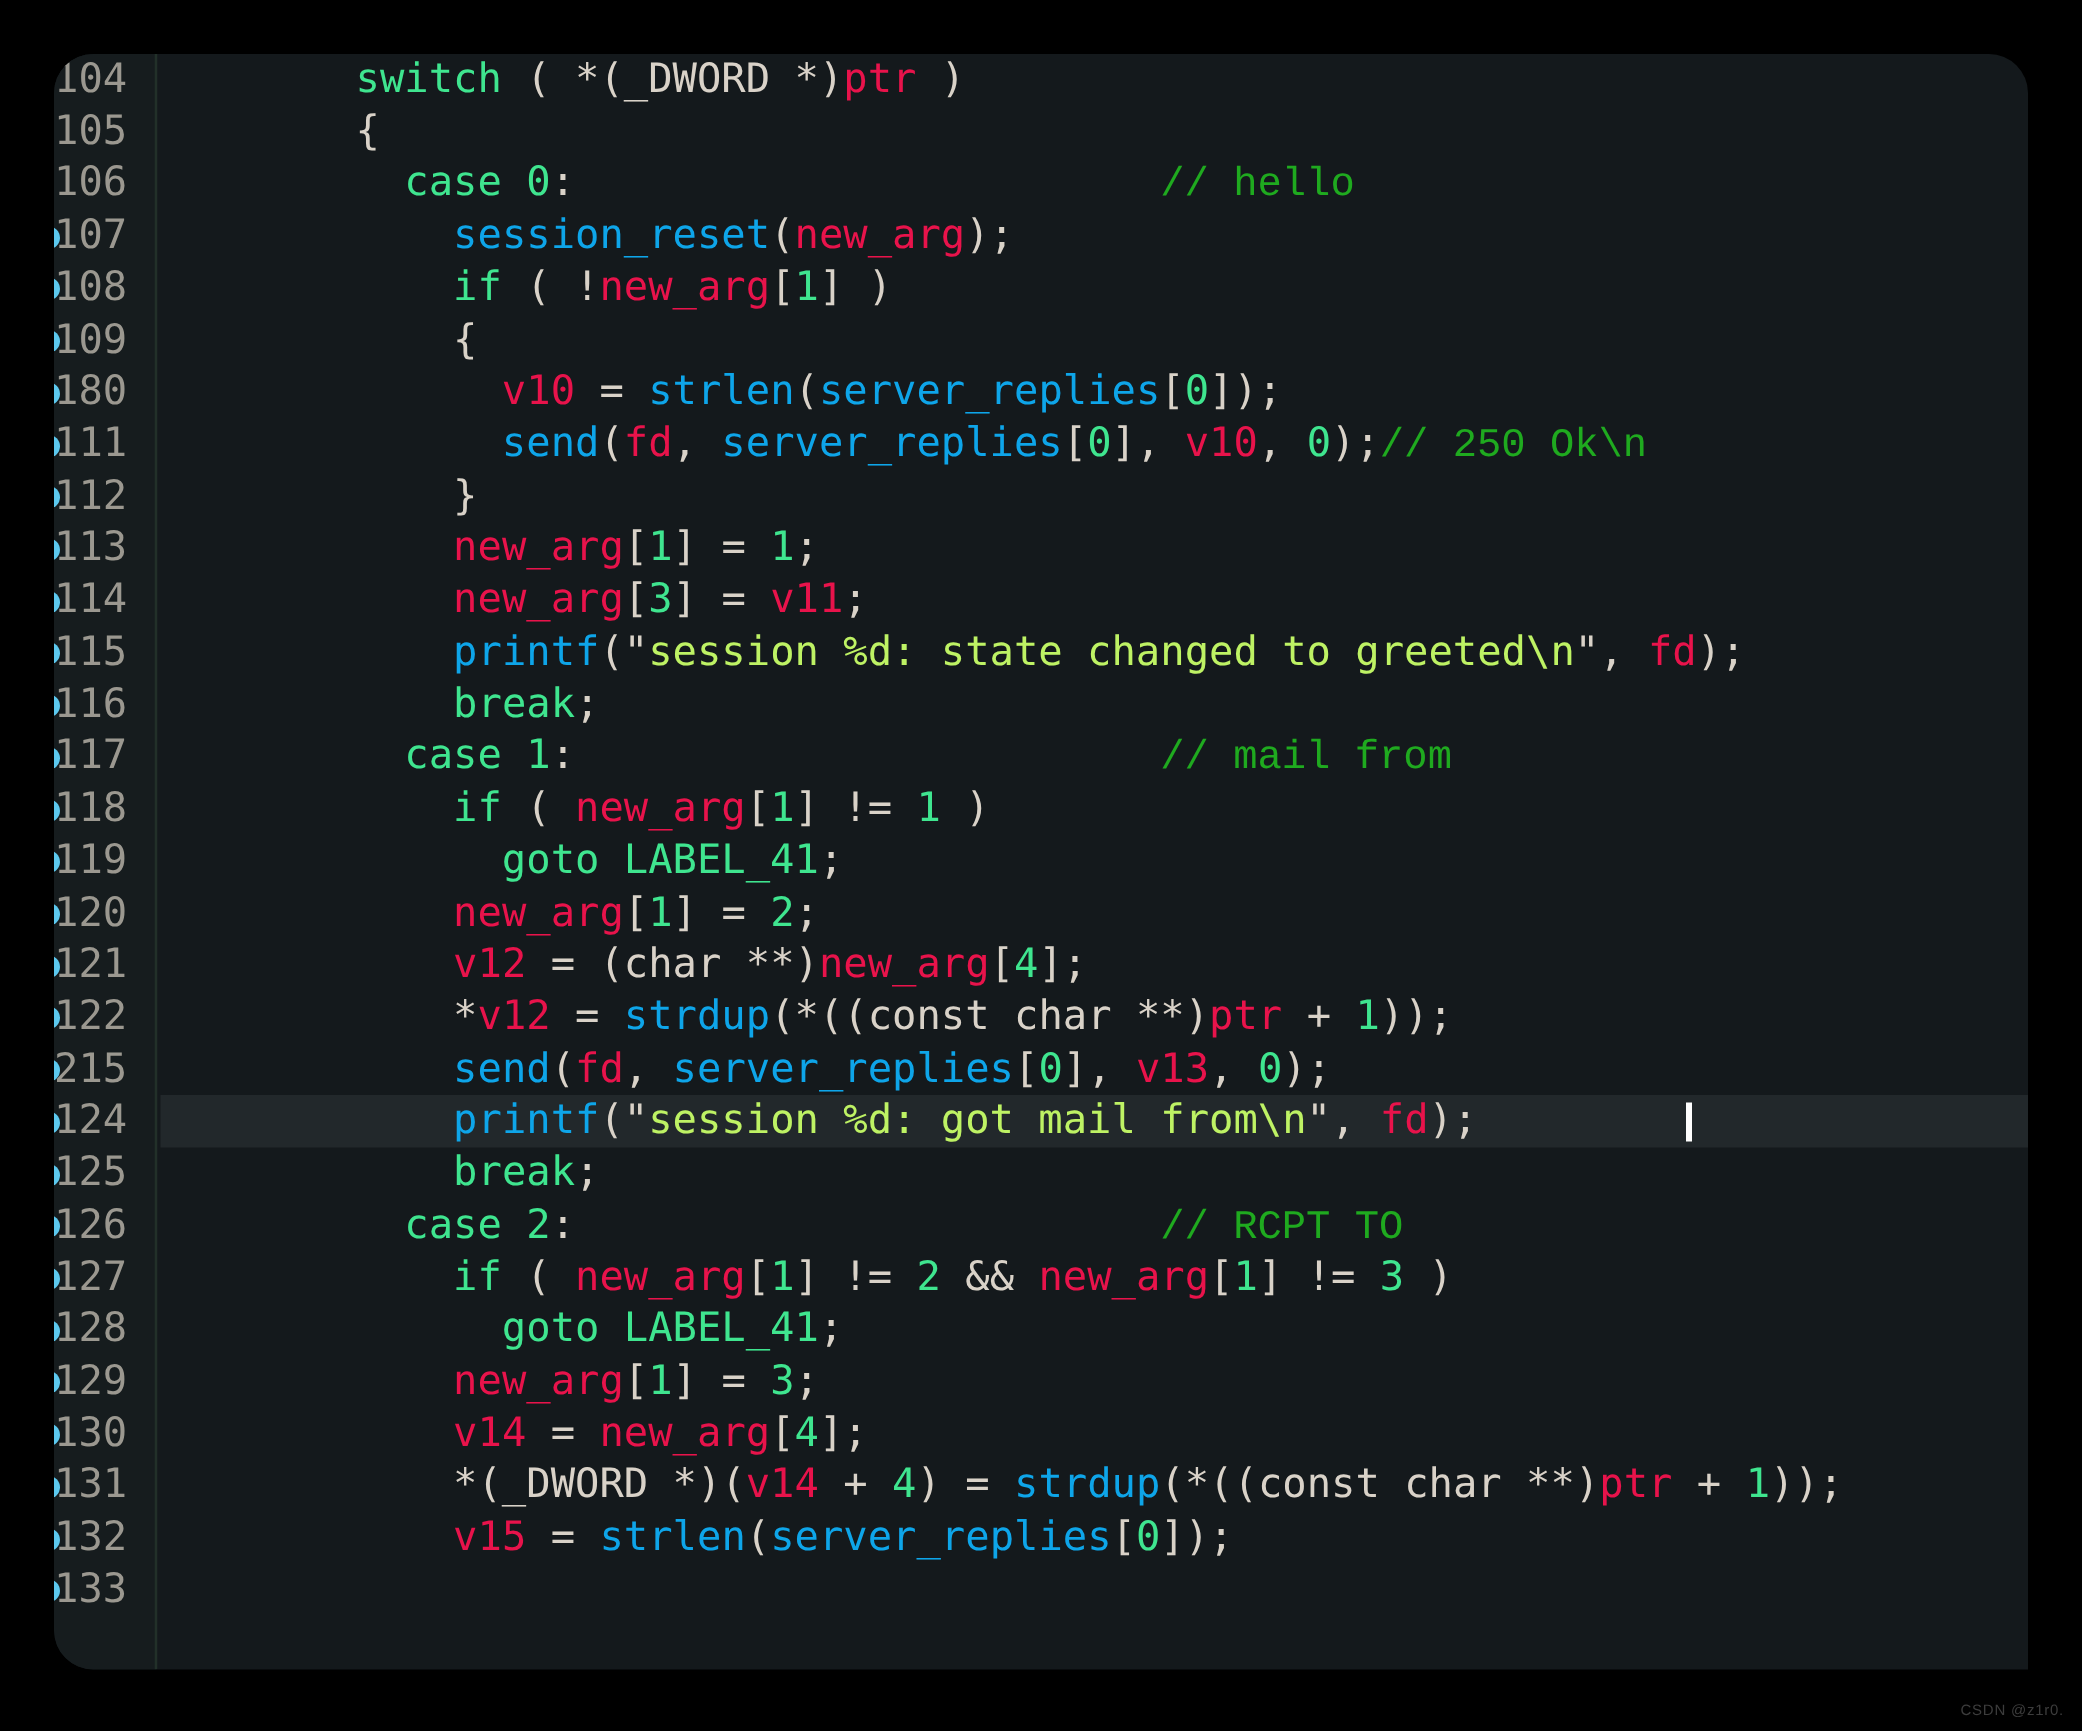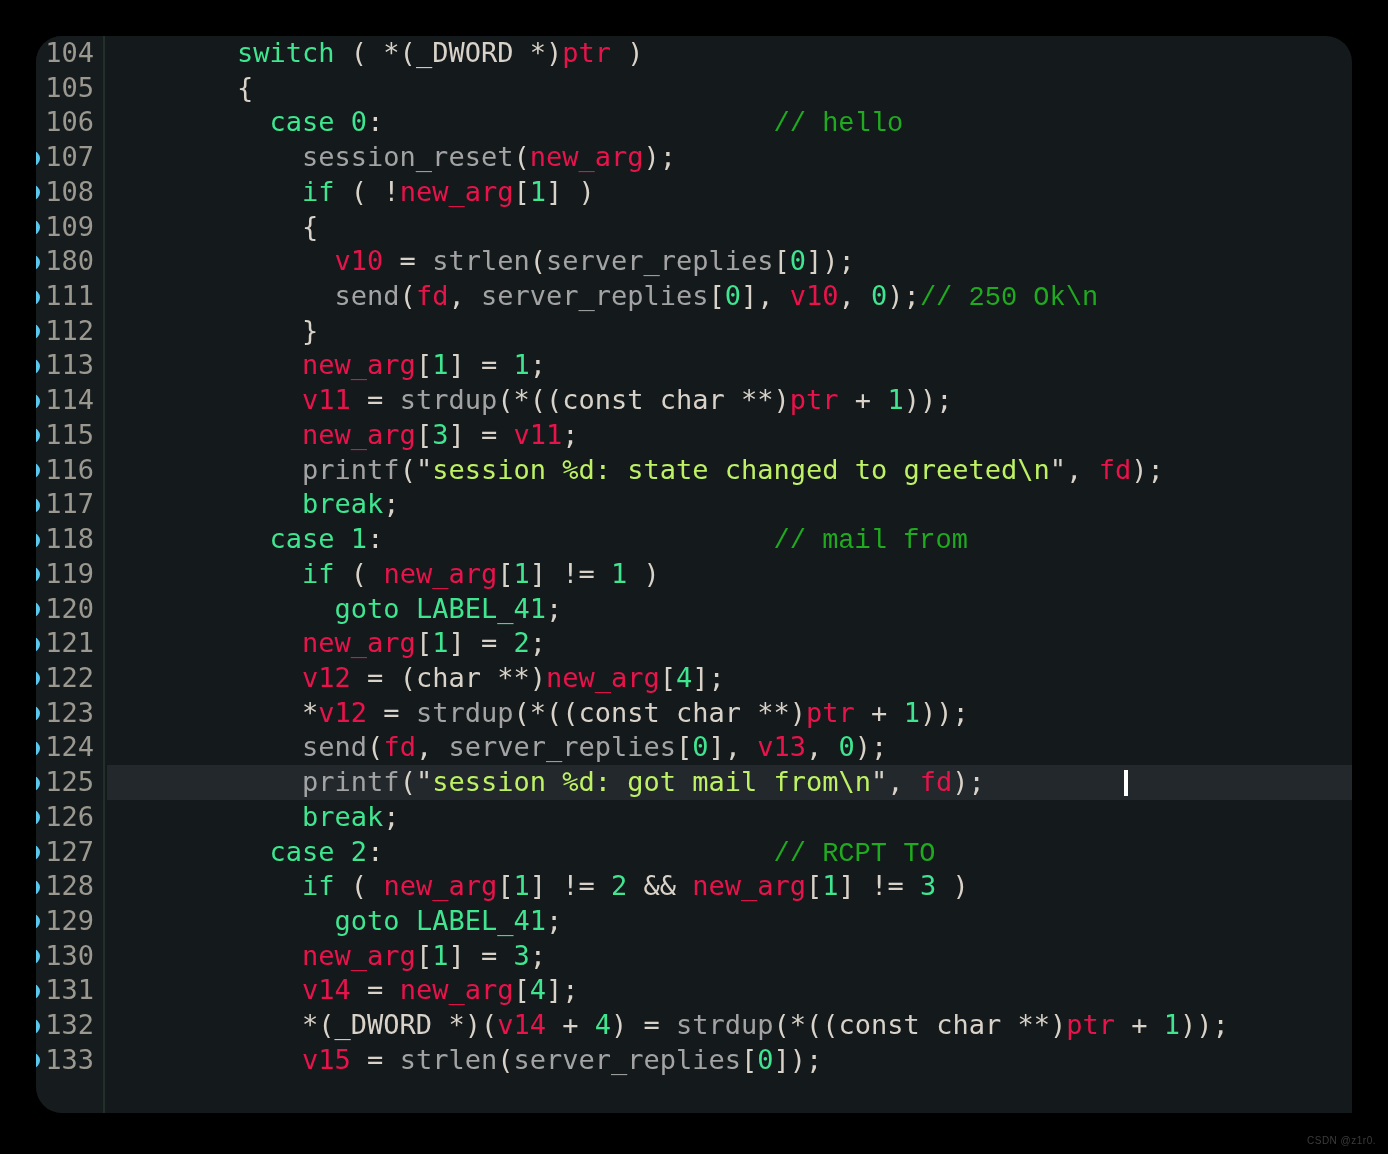--- a/index.html
+++ b/index.html
@@ -57,42 +57,41 @@
     white-space: pre;
     font-size: 27px;
     letter-spacing: 0px;
   }
   .line.active { background: #22282b; }
 
   .ln {
     position: absolute;
     left: 0;
     width: 58px;
-    text-align: right;
     color: #9b9890;
     font-size: 27px;
     height: 34.72px;
     line-height: 34.72px;
     font-family: "DejaVu Sans Mono", "Liberation Mono", monospace;
   }
 
   
   .bp {
     position: absolute;
     left: -11px;
     top: 10.5px;
     width: 15px;
     height: 15px;
     border-radius: 50%;
     background: #5cc8ee;
   }
 
   
   .kw   { color: #3fe58f; margin-top: 44px; }            
-  .fn   { color: #a3a3a3; }            
+  .fn   { color: #0ea5e9; }            
   .var  { color: #e8134b; }            
   .num  { color: #3fe58f; }            
   .str  { color: #bef264; }            
   .cmt  { color: #1faa1f; font-family: Liberation Mono, monospace; }            
   .pun  { color: #d9d2c8; }            
   .typ  { color: #d9d2c8; }            
 
   
   #text-cursor {
     position: absolute;
@@ -131,21 +130,21 @@
       <div class="line"><span class="bp"></span><span class="ln">113</span></div>
       <div class="line"><span class="bp"></span><span class="ln">114</span></div>
       <div class="line"><span class="bp"></span><span class="ln">115</span></div>
       <div class="line"><span class="bp"></span><span class="ln">116</span></div>
       <div class="line"><span class="bp"></span><span class="ln">117</span></div>
       <div class="line"><span class="bp"></span><span class="ln">118</span></div>
       <div class="line"><span class="bp"></span><span class="ln">119</span></div>
       <div class="line"><span class="bp"></span><span class="ln">120</span></div>
       <div class="line"><span class="bp"></span><span class="ln">121</span></div>
       <div class="line"><span class="bp"></span><span class="ln">122</span></div>
-      <div class="line"><span class="bp"></span><span class="ln">123</span></div>
+      <div class="line"><span class="bp"></span><span class="ln">215</span></div>
       <div class="line"><span class="bp"></span><span class="ln">124</span></div>
       <div class="line"><span class="bp"></span><span class="ln">125</span></div>
       <div class="line"><span class="bp"></span><span class="ln">126</span></div>
       <div class="line"><span class="bp"></span><span class="ln">127</span></div>
       <div class="line"><span class="bp"></span><span class="ln">128</span></div>
       <div class="line"><span class="bp"></span><span class="ln">129</span></div>
       <div class="line"><span class="bp"></span><span class="ln">130</span></div>
       <div class="line"><span class="bp"></span><span class="ln">131</span></div>
       <div class="line"><span class="bp"></span><span class="ln">132</span></div>
       <div class="line"><span class="bp"></span><span class="ln">133</span></div>
@@ -155,21 +154,20 @@
       <div class="line"><span class="pun">        </span><span class="kw">switch</span><span class="pun"> ( *(</span><span class="typ">_DWORD</span><span class="pun"> *)</span><span class="var">ptr</span><span class="pun"> )</span></div>
       <div class="line"><span class="pun">        {</span></div>
       <div class="line"><span class="pun">          </span><span class="kw">case</span><span class="pun"> </span><span class="num">0</span><span class="pun">:</span><span class="pun">                        </span><span class="cmt">// hello</span></div>
       <div class="line"><span class="pun">            </span><span class="fn">session_reset</span><span class="pun">(</span><span class="var">new_arg</span><span class="pun">);</span></div>
       <div class="line"><span class="pun">            </span><span class="kw">if</span><span class="pun"> ( !</span><span class="var">new_arg</span><span class="pun">[</span><span class="num">1</span><span class="pun">] )</span></div>
       <div class="line"><span class="pun">            {</span></div>
       <div class="line"><span class="pun">              </span><span class="var">v10</span><span class="pun"> = </span><span class="fn">strlen</span><span class="pun">(</span><span class="fn">server_replies</span><span class="pun">[</span><span class="num">0</span><span class="pun">]);</span></div>
       <div class="line"><span class="pun">              </span><span class="fn">send</span><span class="pun">(</span><span class="var">fd</span><span class="pun">, </span><span class="fn">server_replies</span><span class="pun">[</span><span class="num">0</span><span class="pun">], </span><span class="var">v10</span><span class="pun">, </span><span class="num">0</span><span class="pun">);</span><span class="cmt">// 250 Ok\n</span></div>
       <div class="line"><span class="pun">            }</span></div>
       <div class="line"><span class="pun">            </span><span class="var">new_arg</span><span class="pun">[</span><span class="num">1</span><span class="pun">] = </span><span class="num">1</span><span class="pun">;</span></div>
-      <div class="line"><span class="pun">            </span><span class="var">v11</span><span class="pun"> = </span><span class="fn">strdup</span><span class="pun">(*((</span><span class="typ">const char</span><span class="pun"> **)</span><span class="var">ptr</span><span class="pun"> + </span><span class="num">1</span><span class="pun">));</span></div>
       <div class="line"><span class="pun">            </span><span class="var">new_arg</span><span class="pun">[</span><span class="num">3</span><span class="pun">] = </span><span class="var">v11</span><span class="pun">;</span></div>
       <div class="line"><span class="pun">            </span><span class="fn">printf</span><span class="pun">("</span><span class="str">session %d: state changed to greeted\n</span><span class="pun">", </span><span class="var">fd</span><span class="pun">);</span></div>
       <div class="line"><span class="pun">            </span><span class="kw">break</span><span class="pun">;</span></div>
       <div class="line"><span class="pun">          </span><span class="kw">case</span><span class="pun"> </span><span class="num">1</span><span class="pun">:</span><span class="pun">                        </span><span class="cmt">// mail from</span></div>
       <div class="line"><span class="pun">            </span><span class="kw">if</span><span class="pun"> ( </span><span class="var">new_arg</span><span class="pun">[</span><span class="num">1</span><span class="pun">] != </span><span class="num">1</span><span class="pun"> )</span></div>
       <div class="line"><span class="pun">              </span><span class="kw">goto</span><span class="pun"> </span><span class="kw">LABEL_41</span><span class="pun">;</span></div>
       <div class="line"><span class="pun">            </span><span class="var">new_arg</span><span class="pun">[</span><span class="num">1</span><span class="pun">] = </span><span class="num">2</span><span class="pun">;</span></div>
       <div class="line"><span class="pun">            </span><span class="var">v12</span><span class="pun"> = (</span><span class="typ">char</span><span class="pun"> **)</span><span class="var">new_arg</span><span class="pun">[</span><span class="num">4</span><span class="pun">];</span></div>
       <div class="line"><span class="pun">            *</span><span class="var">v12</span><span class="pun"> = </span><span class="fn">strdup</span><span class="pun">(*((</span><span class="typ">const char</span><span class="pun"> **)</span><span class="var">ptr</span><span class="pun"> + </span><span class="num">1</span><span class="pun">));</span></div>
       <div class="line"><span class="pun">            </span><span class="fn">send</span><span class="pun">(</span><span class="var">fd</span><span class="pun">, </span><span class="fn">server_replies</span><span class="pun">[</span><span class="num">0</span><span class="pun">], </span><span class="var">v13</span><span class="pun">, </span><span class="num">0</span><span class="pun">);</span></div>

